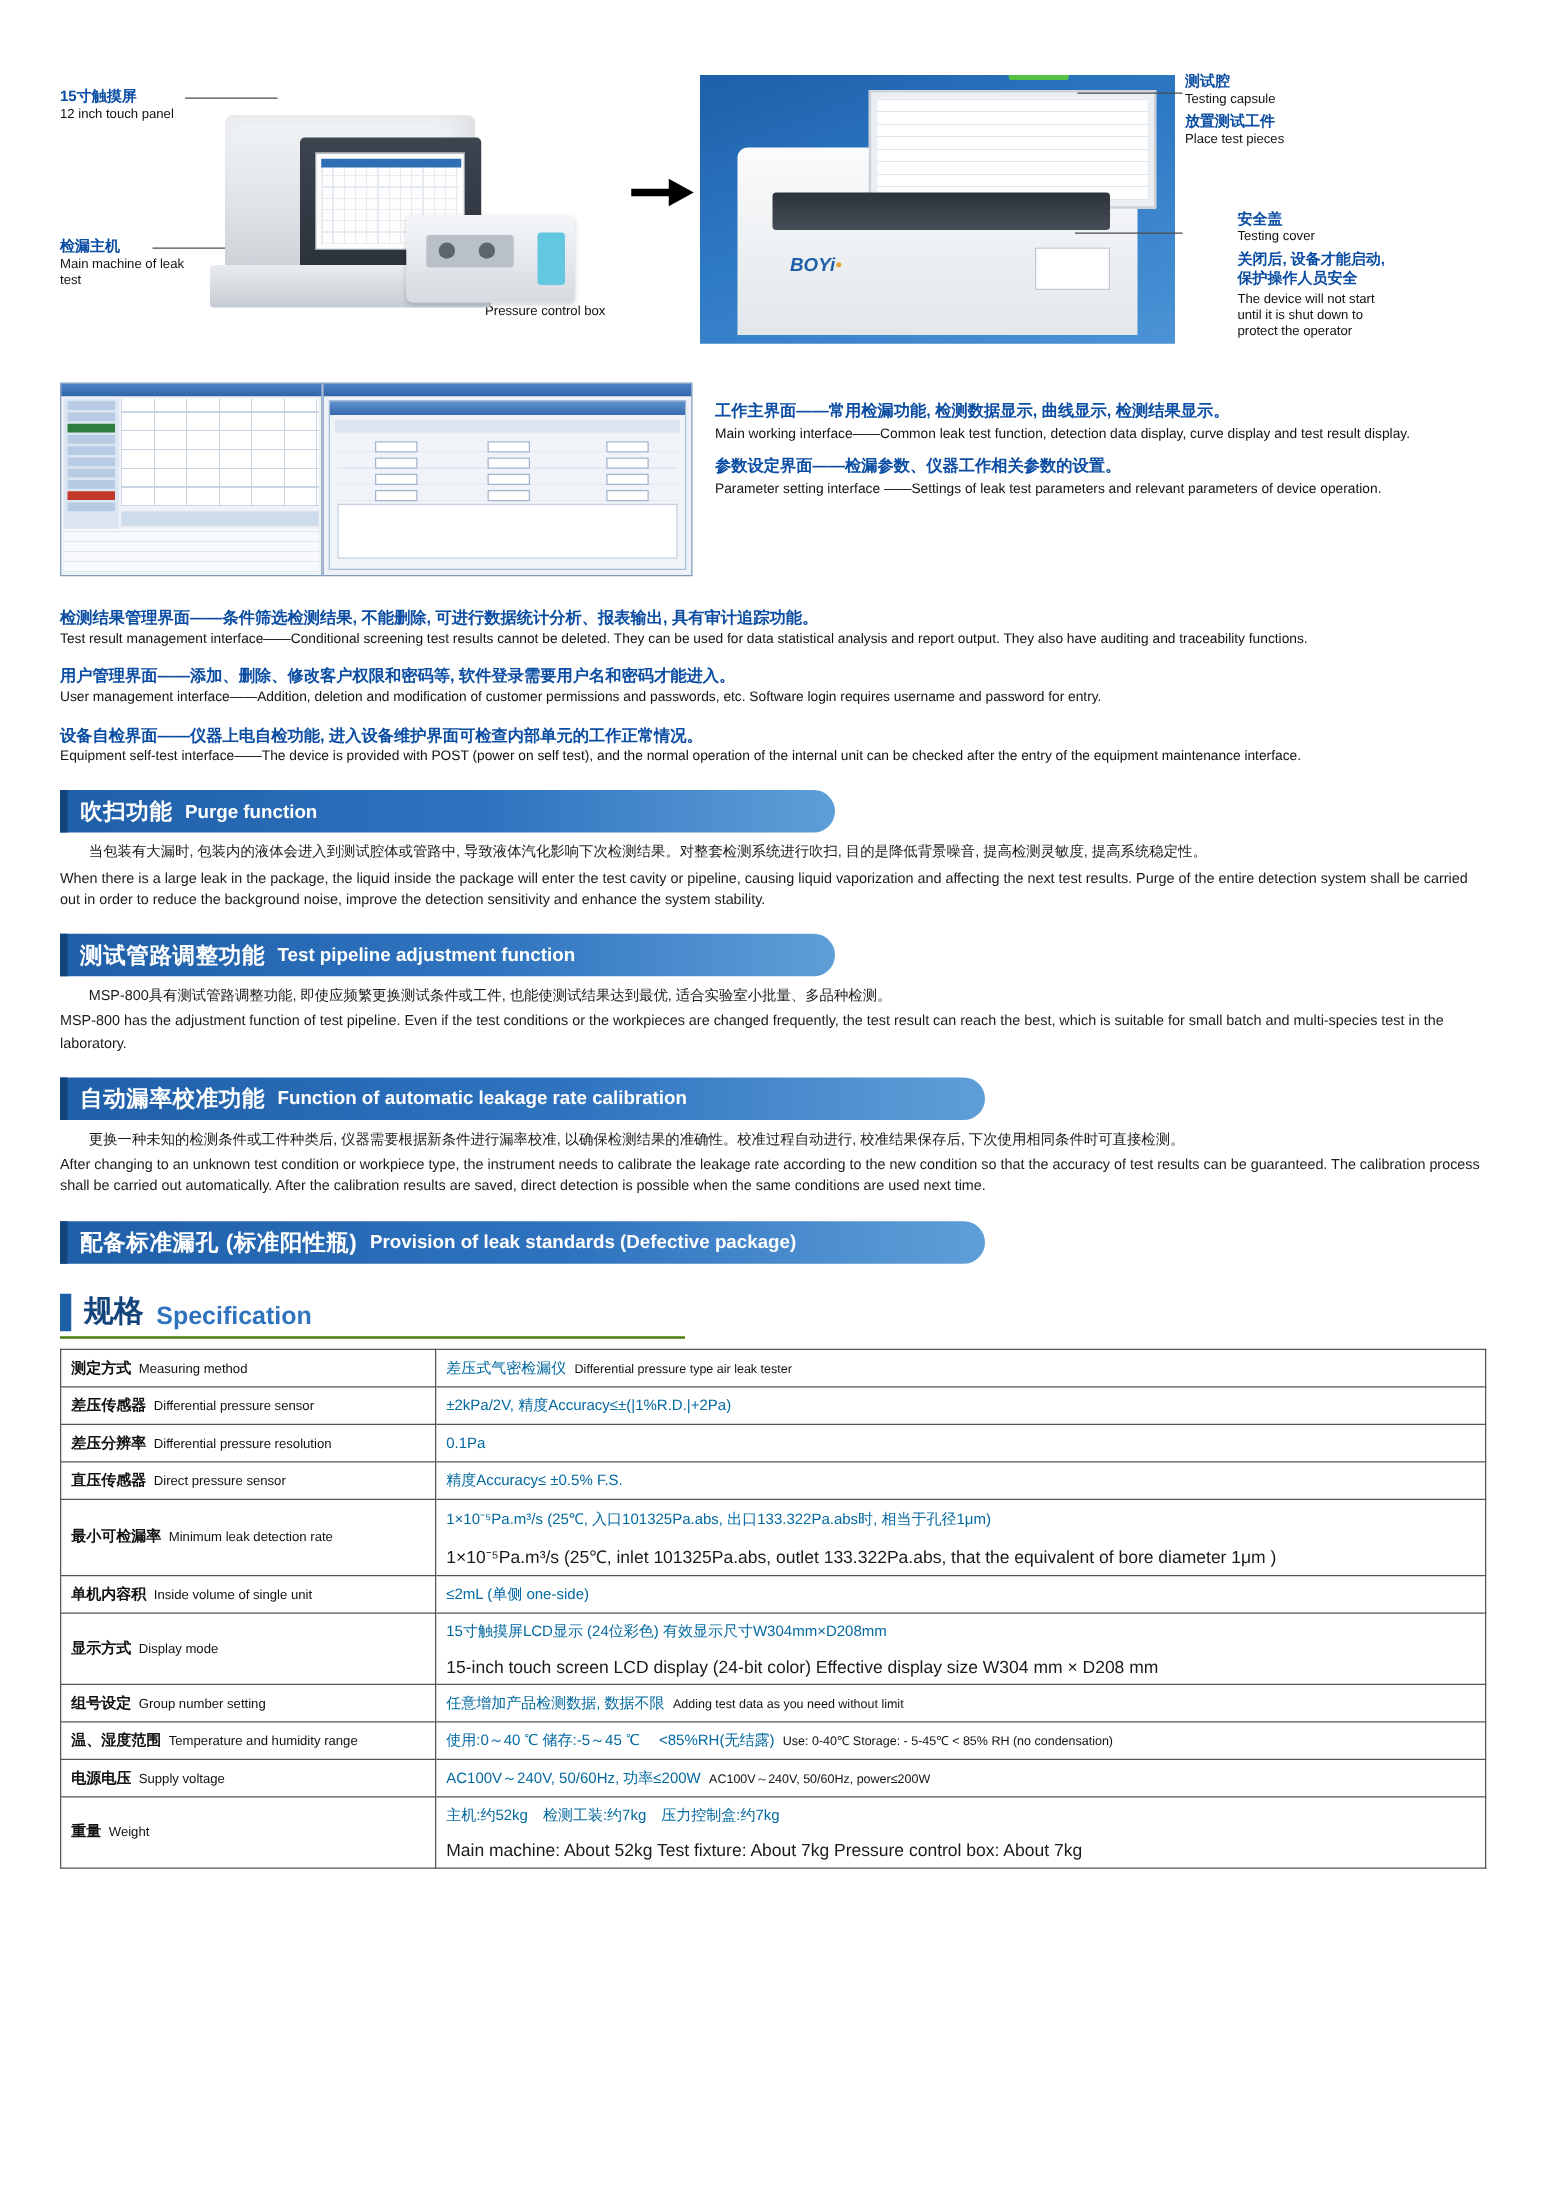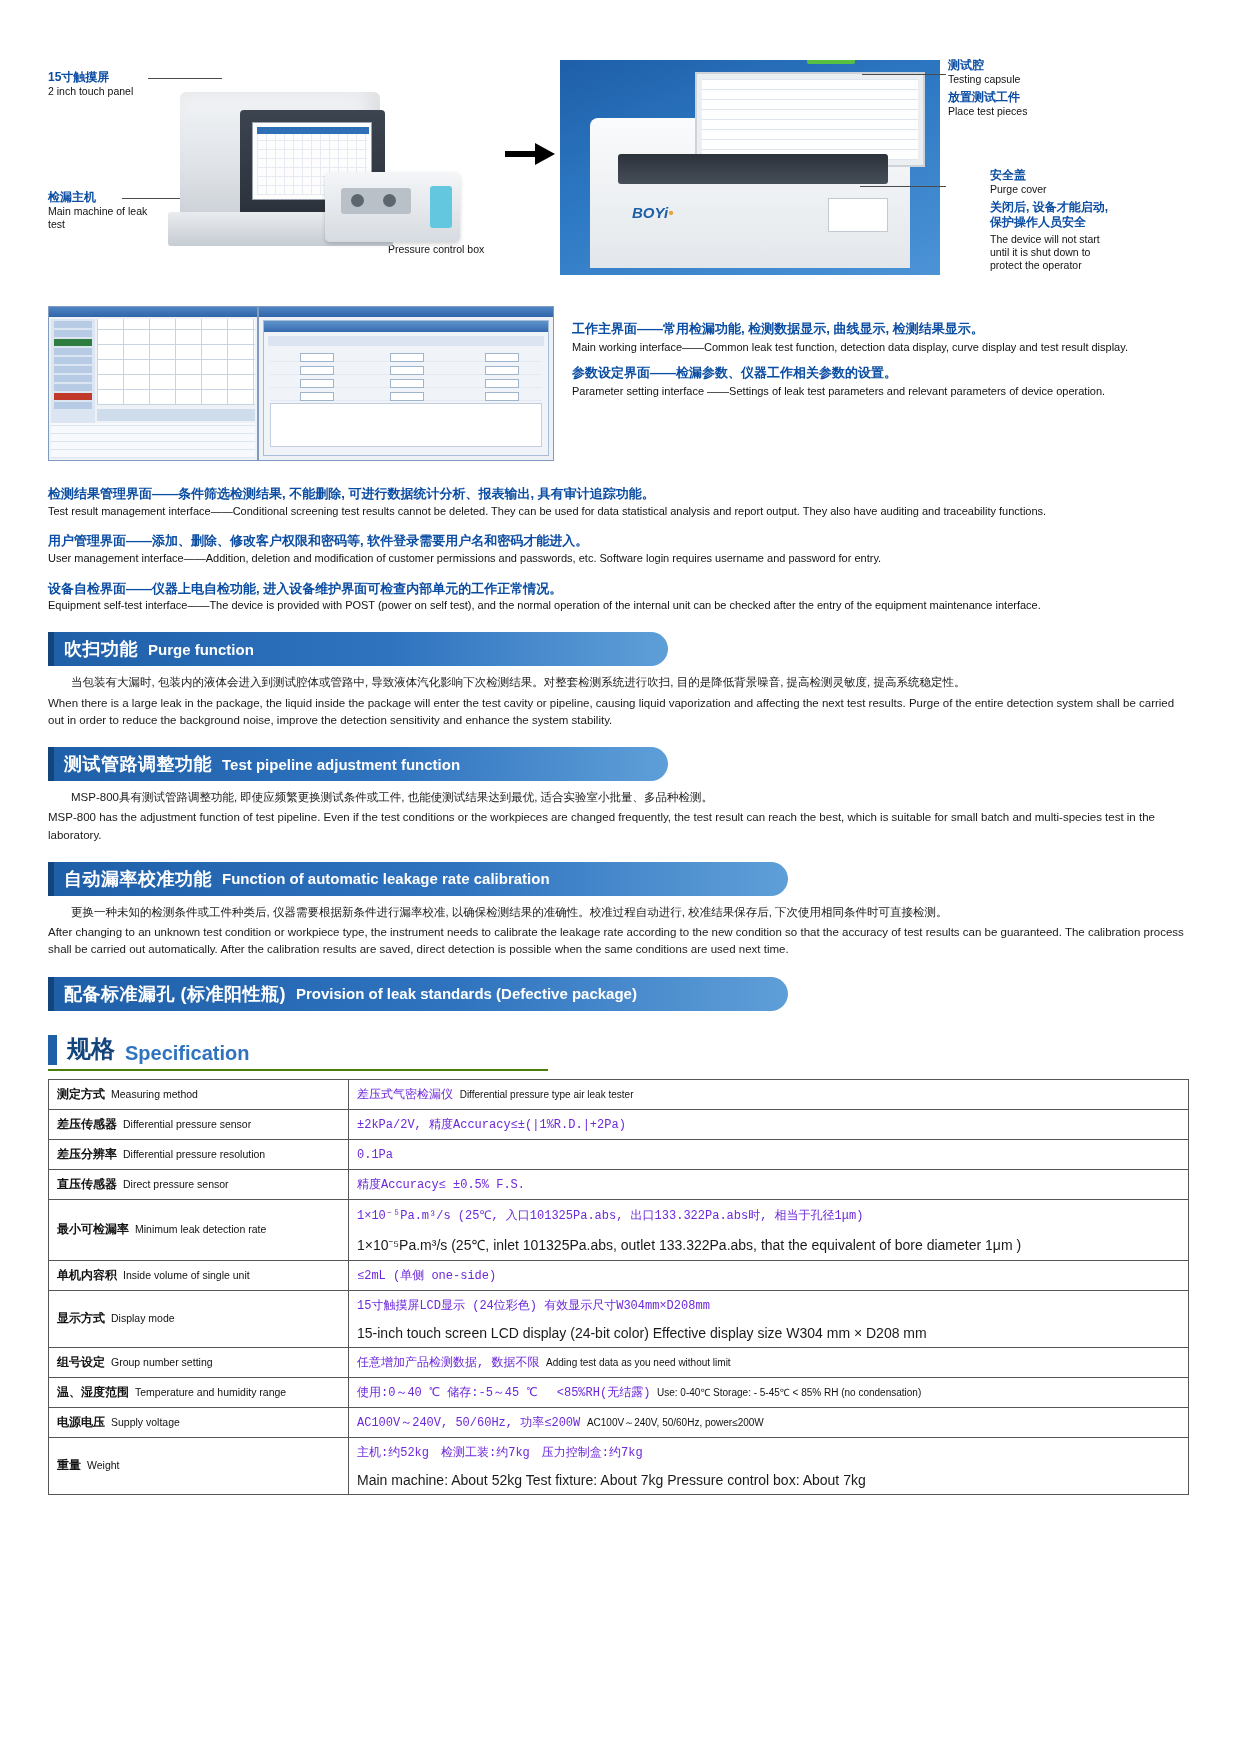--- a/index.html
+++ b/index.html
@@ -180,34 +180,34 @@
   .spec-head .cn { font-size:24px; font-weight:bold; color:#14447c; }
   .spec-head .en { font-size:20px; font-weight:bold; color:#2f73bf; margin-left:10px; }
 
   
   table.spec { margin: 8px 48px 0 48px; width: 1141px; border-collapse: collapse; }
   table.spec td { border:1px solid #555; padding: 6px 8px; vertical-align: middle; }
   td.key { width: 300px; font-size:12px;margin-top:14px; }
   td.key .kcn { font-weight:bold; color:#111; }
   td.key .ken { font-size:10.5px; color:#111; margin-left:6px; }
   td.val { font-size:12px; }
-  td.val .vcn { color:#6d28d9;font-family:Liberation Mono, monospace; }
+  td.val .vcn { color:#0369a1; }
   td.val .ven { font-size:10px; color:#111; }
   td.val .line2 { display:block; font-size:14px; margin-top:11px; }
 </style>
 </head>
 <body>
 
 <div class="page">
 
   <div class="photo-section">
 
     <div class="callout" style="left:48px; top:70px; width:100px;">
       <div class="cn">15寸触摸屏</div>
-      <div class="en">2 inch touch panel</div>
+      <div class="en">12 inch touch panel</div>
     </div>
     <div class="lead-line" style="left:148px; top:78px; width:74px; height:1px;"></div>
 
     <div class="callout" style="left:48px; top:190px; width:100px;">
       <div class="cn">检漏主机</div>
       <div class="en">Main machine of leak test</div>
     </div>
     <div class="lead-line" style="left:122px; top:198px; width:70px; height:1px;"></div>
 
     <div class="callout" style="left:388px; top:228px; width:130px;">
@@ -252,21 +252,21 @@
     <div class="callout" style="left:948px; top:58px; width:130px;">
       <div class="cn">测试腔</div>
       <div class="en">Testing capsule</div>
       <div class="cn" style="margin-top:4px;">放置测试工件</div>
       <div class="en">Place test pieces</div>
     </div>
     <div class="lead-line" style="left:862px; top:74px; width:84px; height:1px;"></div>
 
     <div class="callout" style="left:990px; top:168px; width:128px;">
       <div class="cn">安全盖</div>
-      <div class="en">Purge cover</div>
+      <div class="en">Testing cover</div>
       <div class="cn" style="margin-top:4px;">关闭后, 设备才能启动, 保护操作人员安全</div>
       <div class="en" style="margin-top:3px;">The device will not start until it is shut down to protect the operator</div>
     </div>
     <div class="lead-line" style="left:860px; top:186px; width:86px; height:1px;"></div>
   </div>
 
   <div class="soft-row">
     <div class="shot shot1">
       <div class="shot-title"></div>
       <div class="shot-body">

